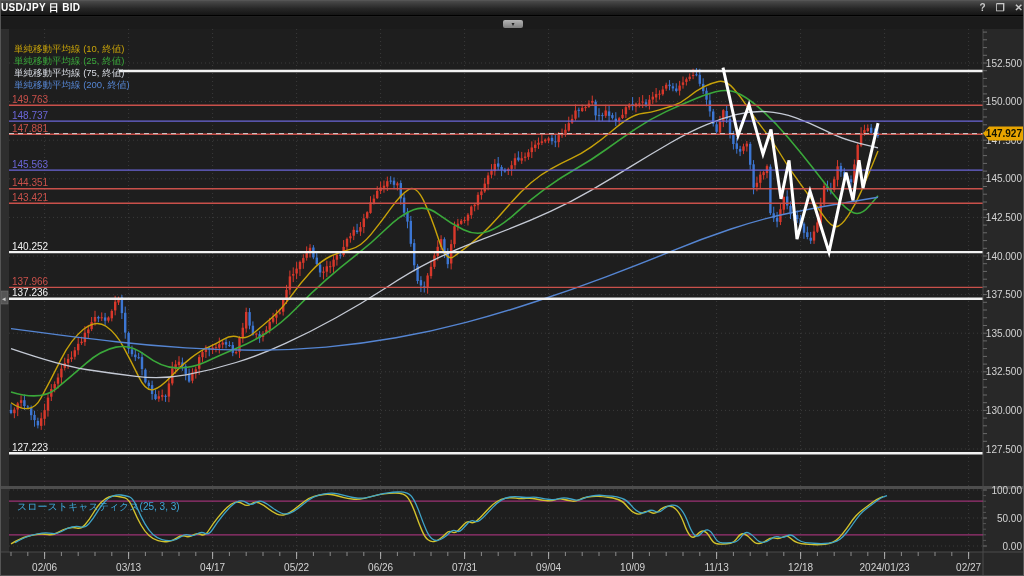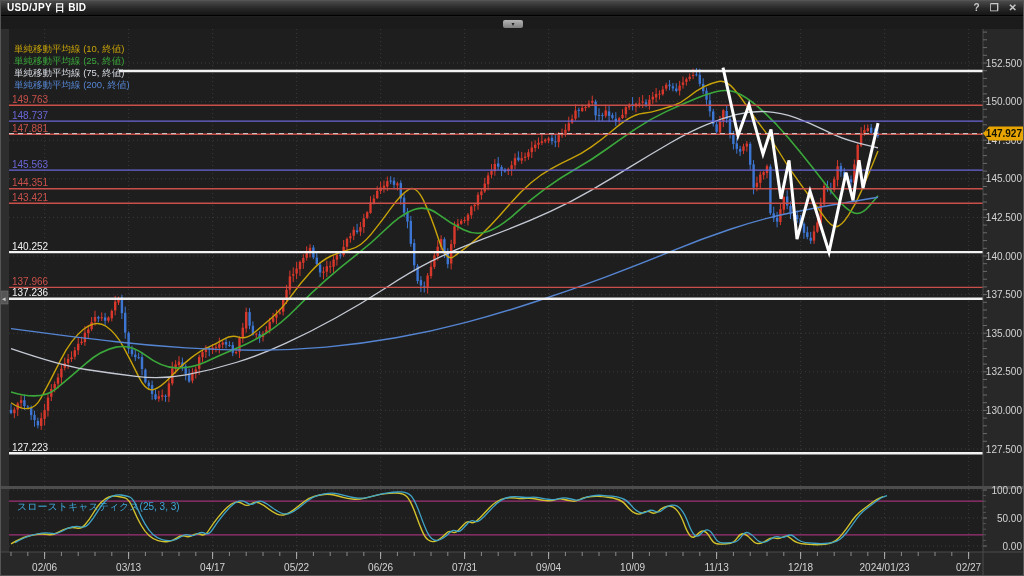--- a/index.html
+++ b/index.html
@@ -6,21 +6,21 @@
   *{box-sizing:border-box;}
   .win{
     position:relative;width:1024px;height:576px;overflow:hidden;
     background:#1f1f1f;border:1px solid #555;
     font-family:"Liberation Sans", sans-serif;
   }
   .titlebar{
     position:absolute;left:0;top:0;width:100%;height:15px;
     background:linear-gradient(#4a4a4a,#262626 55%,#151515);
     display:flex;align-items:center;justify-content:space-between;
-    padding:0 6px;border-bottom:1px solid #000;
+    padding:0 0;border-bottom:1px solid #000;
   }
   .titlebar .title{color:#fff;font-size:10px;font-weight:bold;letter-spacing:.3px;}
   .controls{display:flex;gap:10px;align-items:center;}
   .controls span{color:#c9c9c9;font-size:10px;font-weight:bold;line-height:10px;cursor:default;}
   .substrip{
     position:absolute;left:0;top:16px;width:100%;height:13px;
     background:#1b1b1b;border-bottom:1px solid #000;
   }
   .collapse-btn{
     position:absolute;left:502px;top:3px;width:20px;height:8px;

